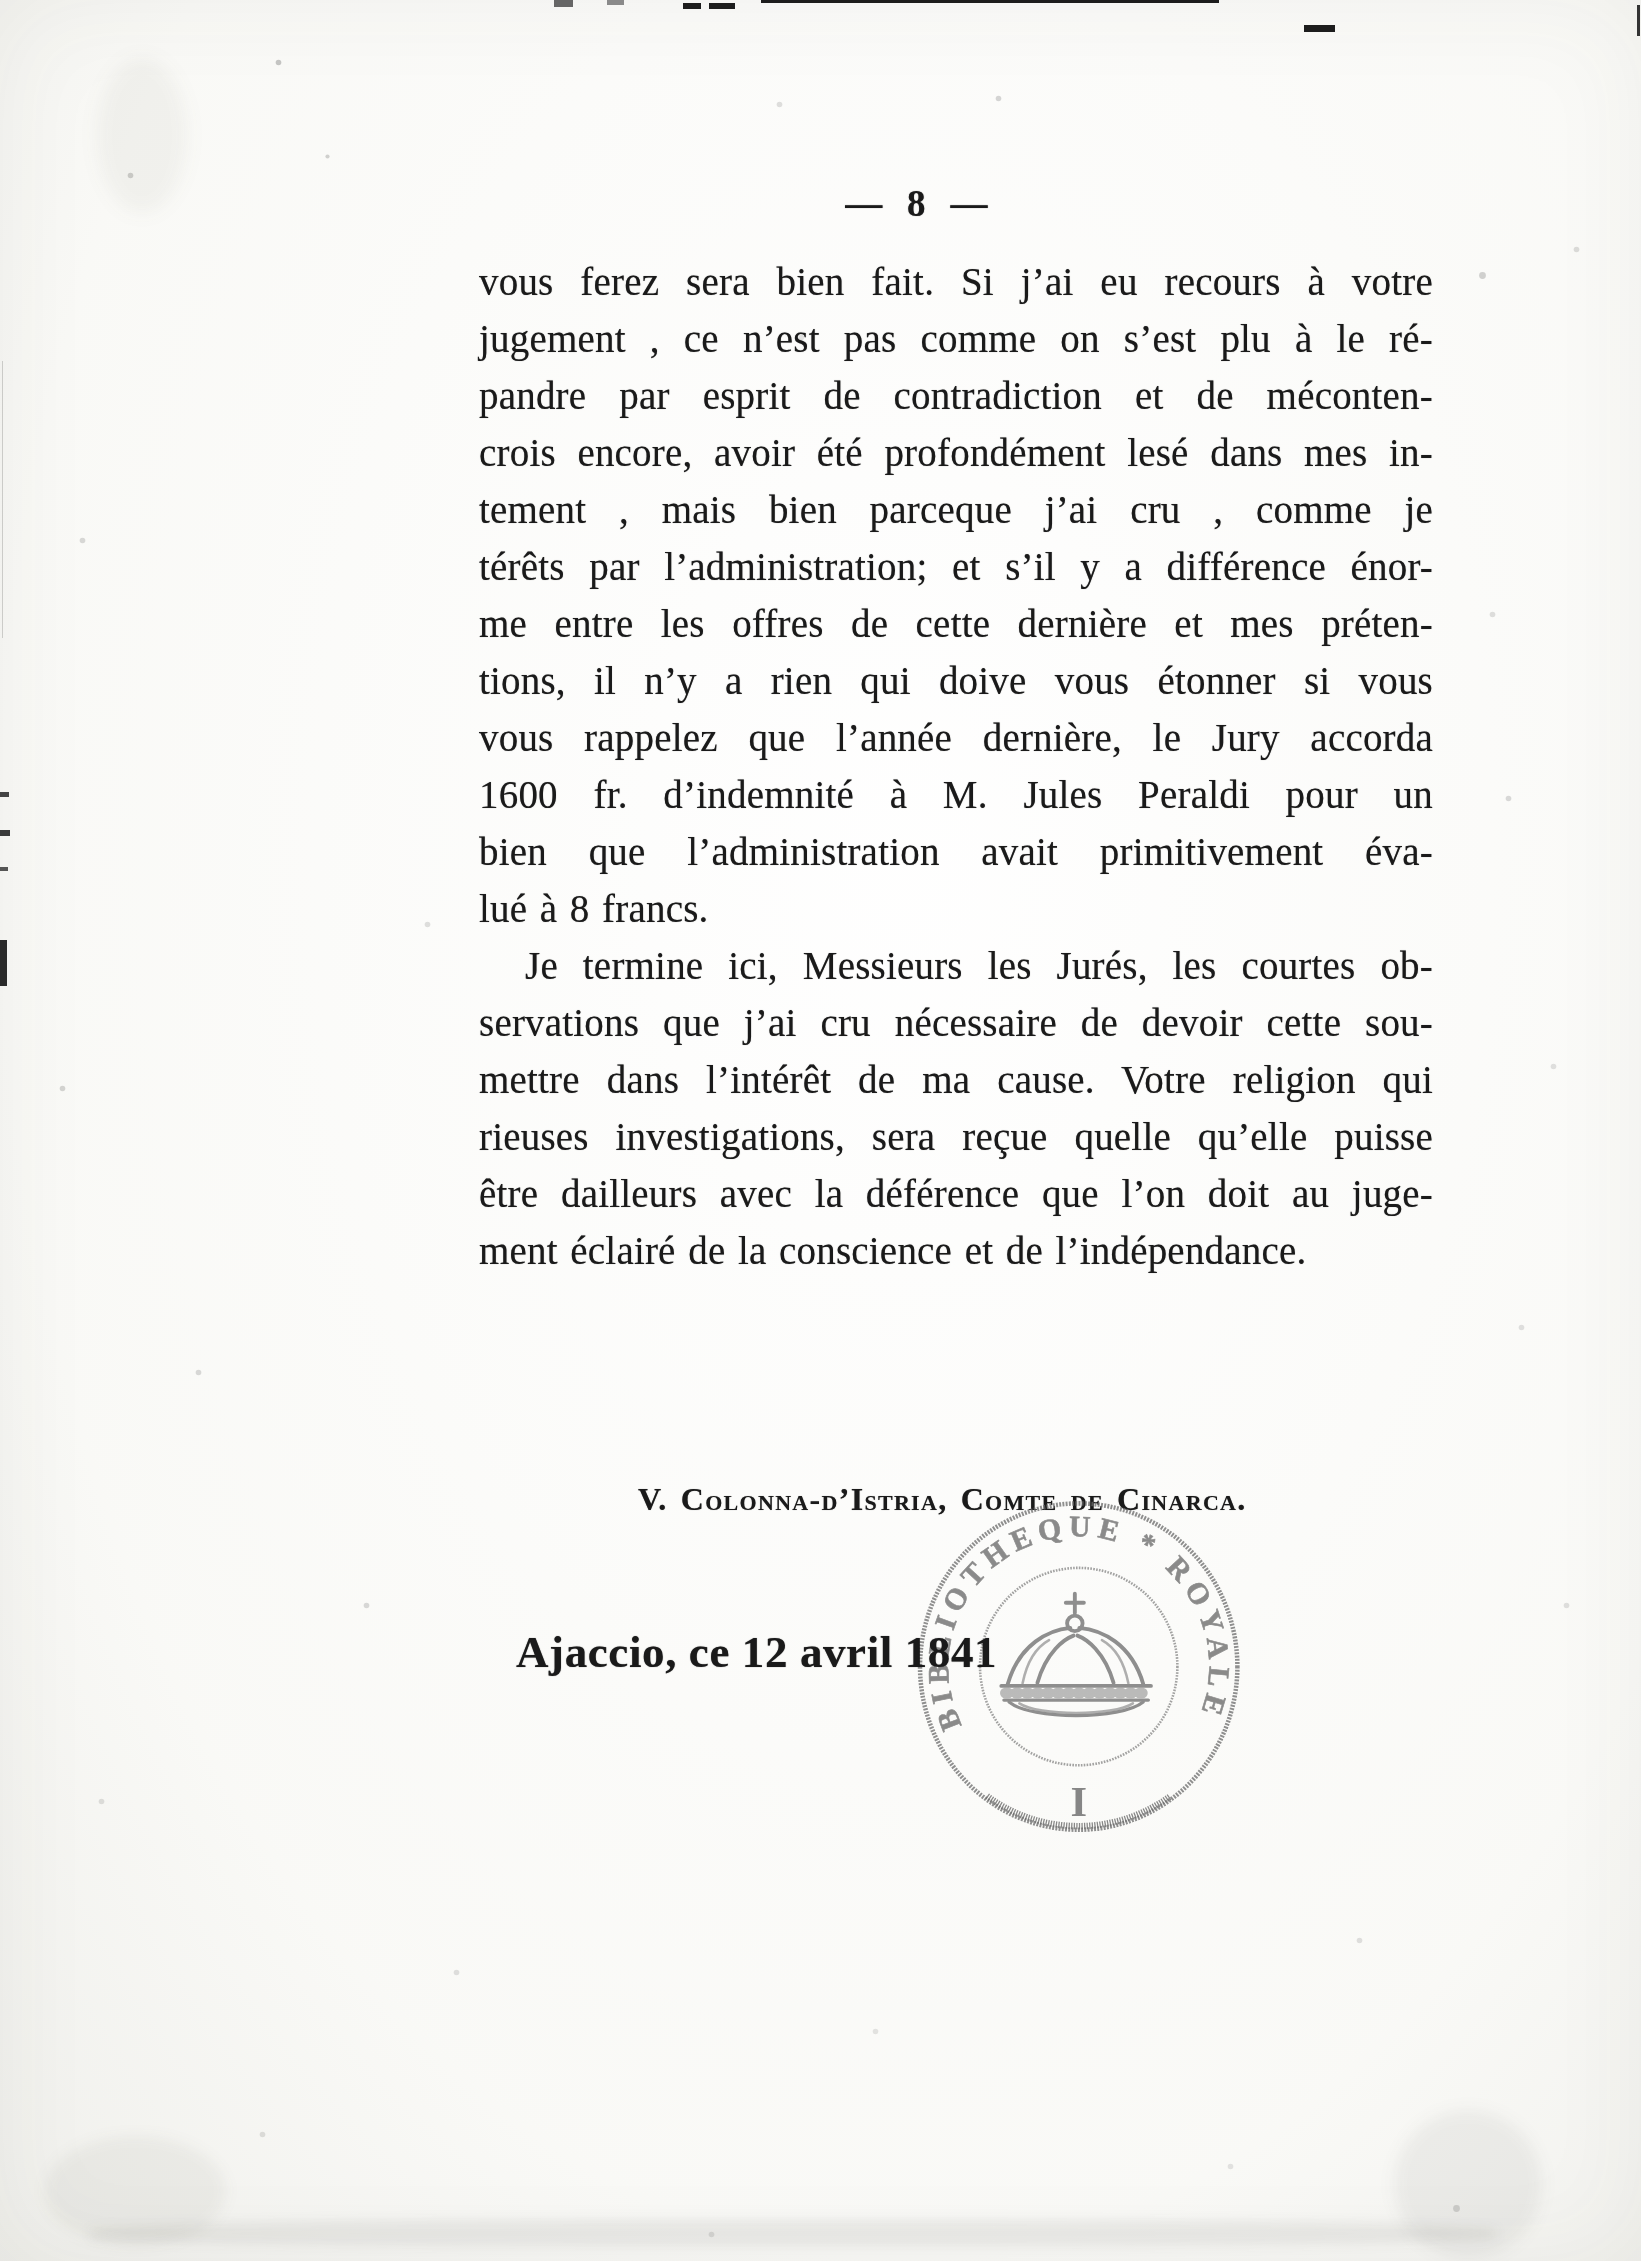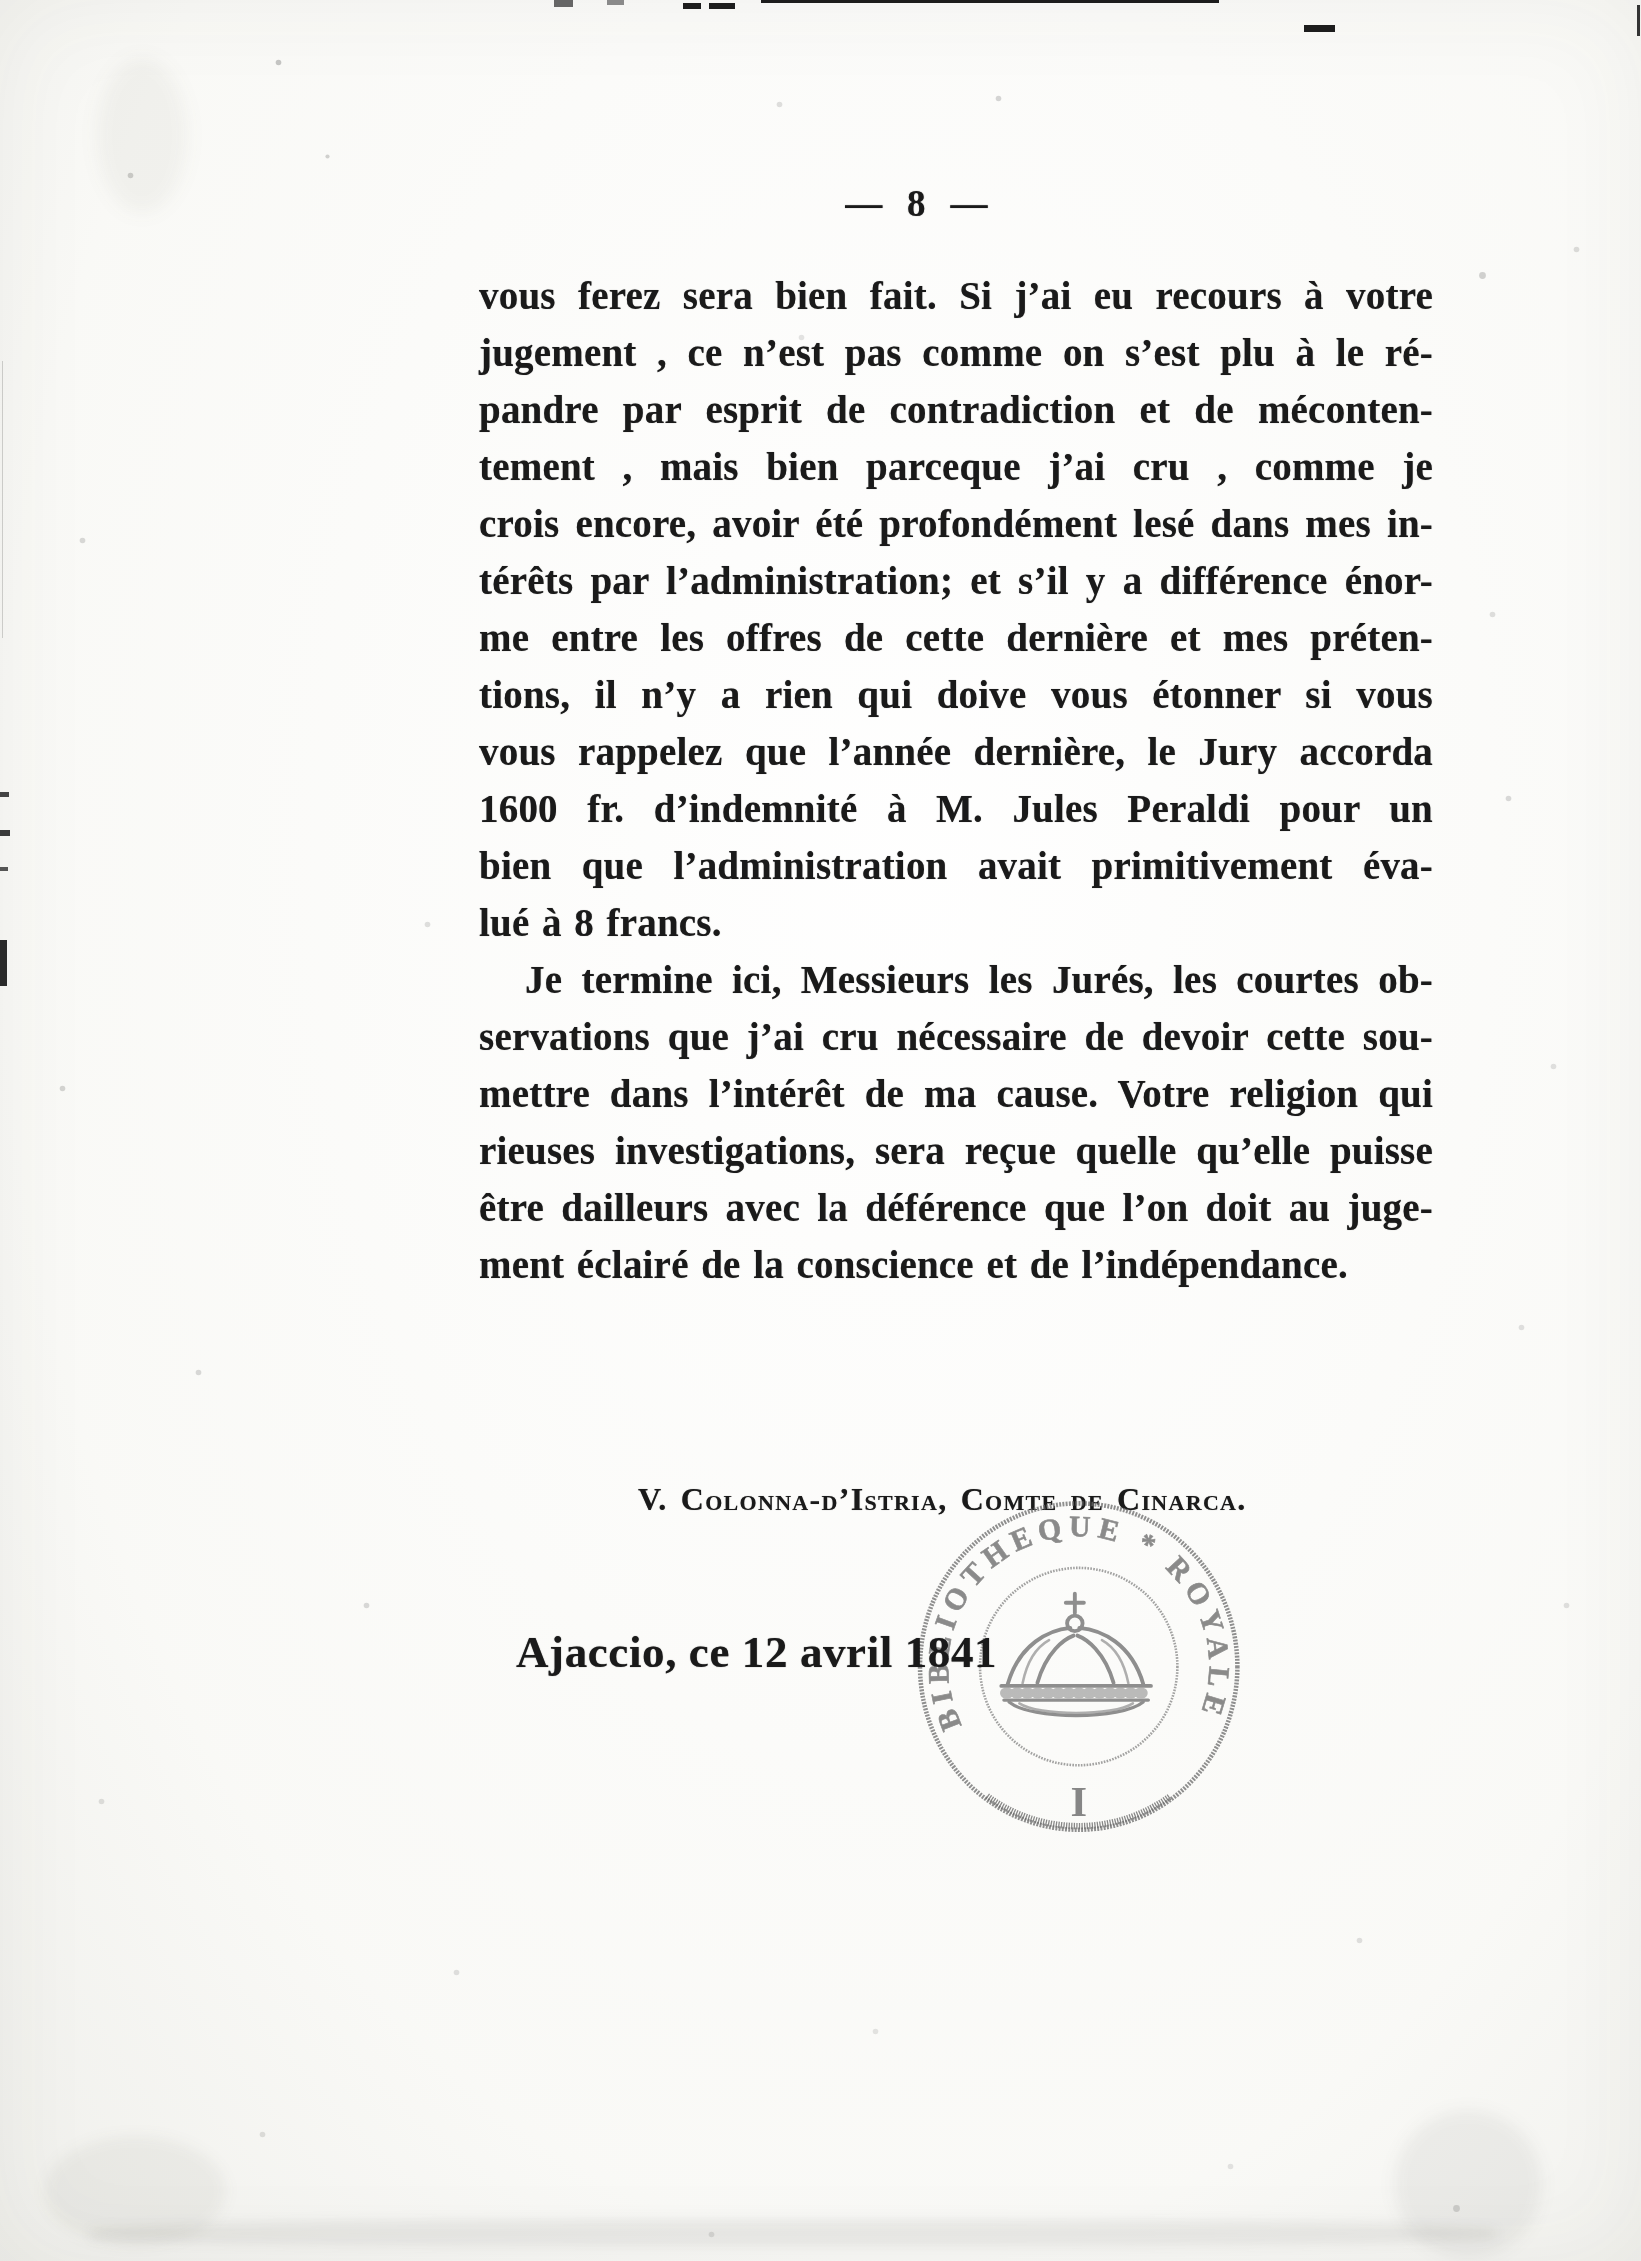--- a/index.html
+++ b/index.html
@@ -17,22 +17,22 @@
   
   .page-number{
     position:absolute;left:478px;top:182px;width:878px;
     text-align:center;
     font-size:37px;font-weight:700;word-spacing:13px;
     letter-spacing:1.3px;
     text-shadow:0 0 1px rgba(10,10,10,.6);
   }
   
   .body-text{
-    position:absolute;left:479px;top:267px;width:954px;
-    font-size:39px;font-weight:700;line-height:57px;
+    position:absolute;left:479px;top:253px;width:954px;
+    font-size:39px;font-weight:400;line-height:57px;
     letter-spacing:0.2px;word-spacing:2.6px;
     text-shadow:0 0 0.8px rgba(15,15,15,.55);
   }
   .line{text-align:justify;text-align-last:justify;white-space:normal;}
   .line.last{text-align-last:left;}
   .line.indent{text-indent:46px;}
   
   .signature{
     position:absolute;left:638px;top:1481px;
     font-size:32px;font-weight:700;font-variant:small-caps;
@@ -91,22 +91,22 @@
   <div class="smudge" style="left:1394px;top:2110px;width:148px;height:148px;background:rgba(50,50,45,.06);filter:blur(7.7px);"></div>
   <div class="smudge" style="left:45px;top:2136px;width:181px;height:110px;background:rgba(50,50,45,.05);filter:blur(7px);"></div>
   <div class="specks"></div>
 
   <div class="page-number">— 8 —</div>
 
   <div class="body-text">
       <div class="line">vous ferez sera bien fait. Si j’ai eu recours à votre</div>
       <div class="line">jugement , ce n’est pas comme on s’est plu à le ré-</div>
       <div class="line">pandre par esprit de contradiction et de méconten-</div>
+      <div class="line">crois encore, avoir été profondément lesé dans mes in-</div>
       <div class="line">tement , mais bien parceque j’ai cru , comme je</div>
-      <div class="line">crois encore, avoir été profondément lesé dans mes in-</div>
       <div class="line">térêts par l’administration; et s’il y a différence énor-</div>
       <div class="line">me entre les offres de cette dernière et mes préten-</div>
       <div class="line">tions, il n’y a rien qui doive vous étonner si vous</div>
       <div class="line">vous rappelez que l’année dernière, le Jury accorda</div>
       <div class="line">1600 fr. d’indemnité à M. Jules Peraldi pour un</div>
       <div class="line">bien que l’administration avait primitivement éva-</div>
       <div class="line last">lué à 8 francs.</div>
       <div class="line indent">Je termine ici, Messieurs les Jurés, les courtes ob-</div>
       <div class="line">servations que j’ai cru nécessaire de devoir cette sou-</div>
       <div class="line">mettre dans l’intérêt de ma cause. Votre religion qui</div>

